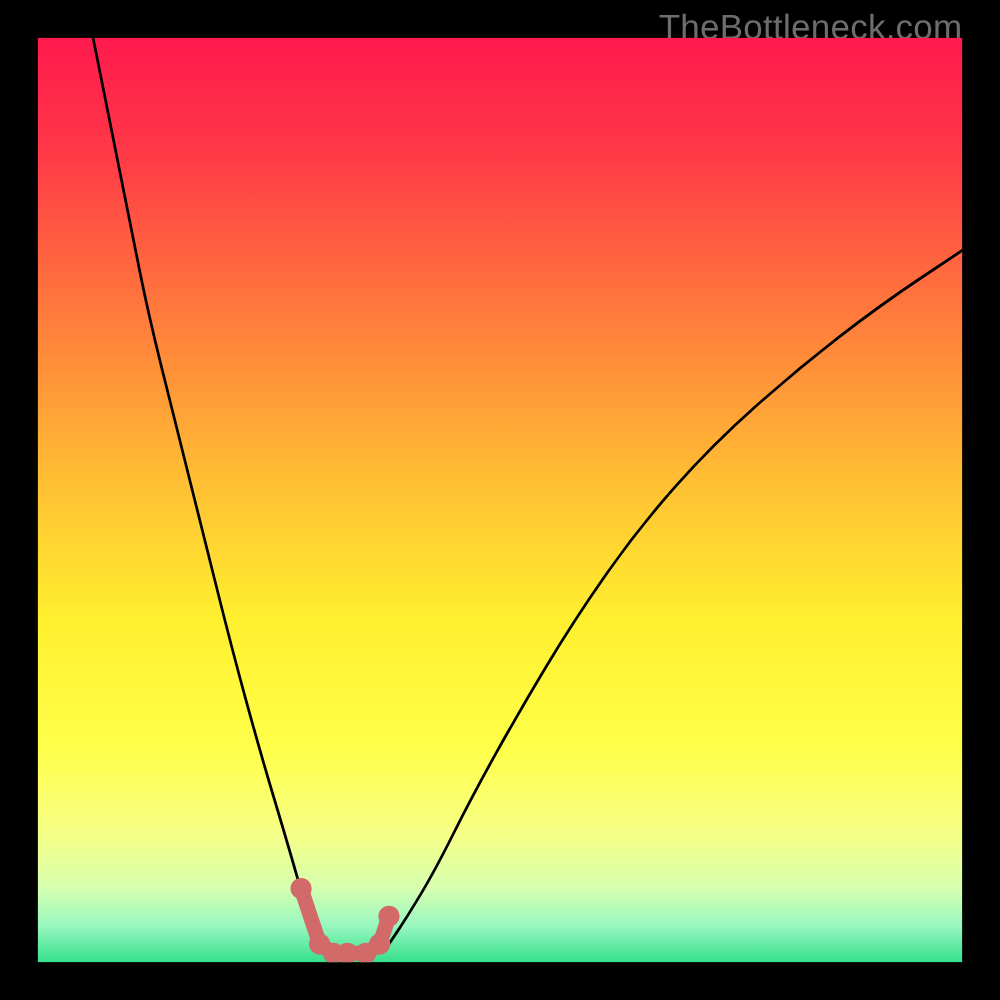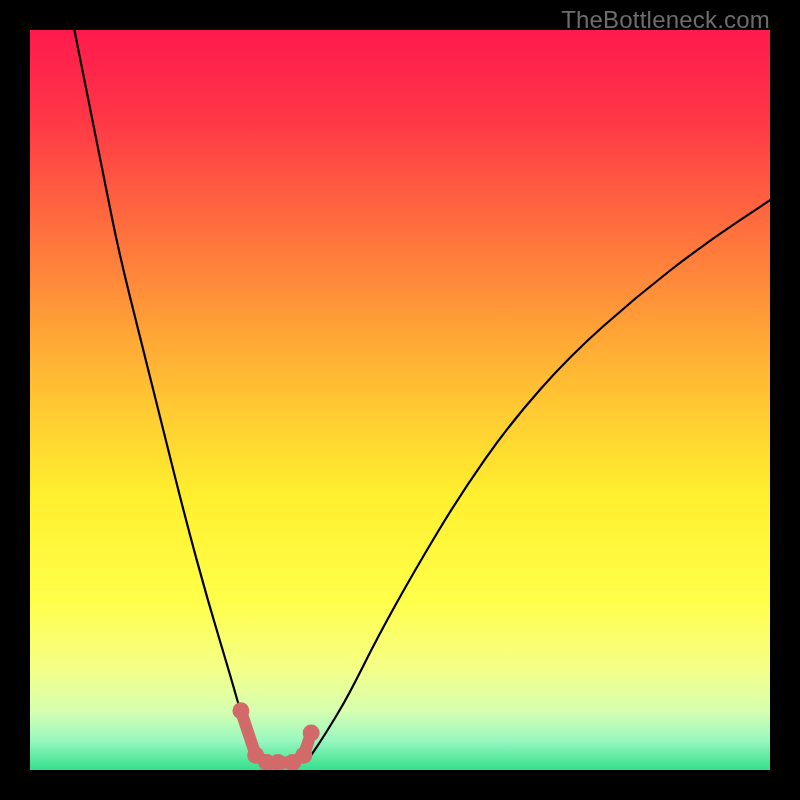--- a/index.html
+++ b/index.html
@@ -24,21 +24,21 @@
     position: absolute;
     left: 0; top: 0;
     width: 100%; height: 100%;
   }
 
   .watermark {
     position: absolute;
     top: 6px;
     right: 30px;
     color: #6d6d6d;
-    font-size: 24px;
+    font-size: 28px;
     font-weight: 500;
     letter-spacing: 0.2px;
   }
 
   svg.curve {
     position: absolute;
     left: 0; top: 0;
     width: 100%; height: 100%;
   }
 </style>

